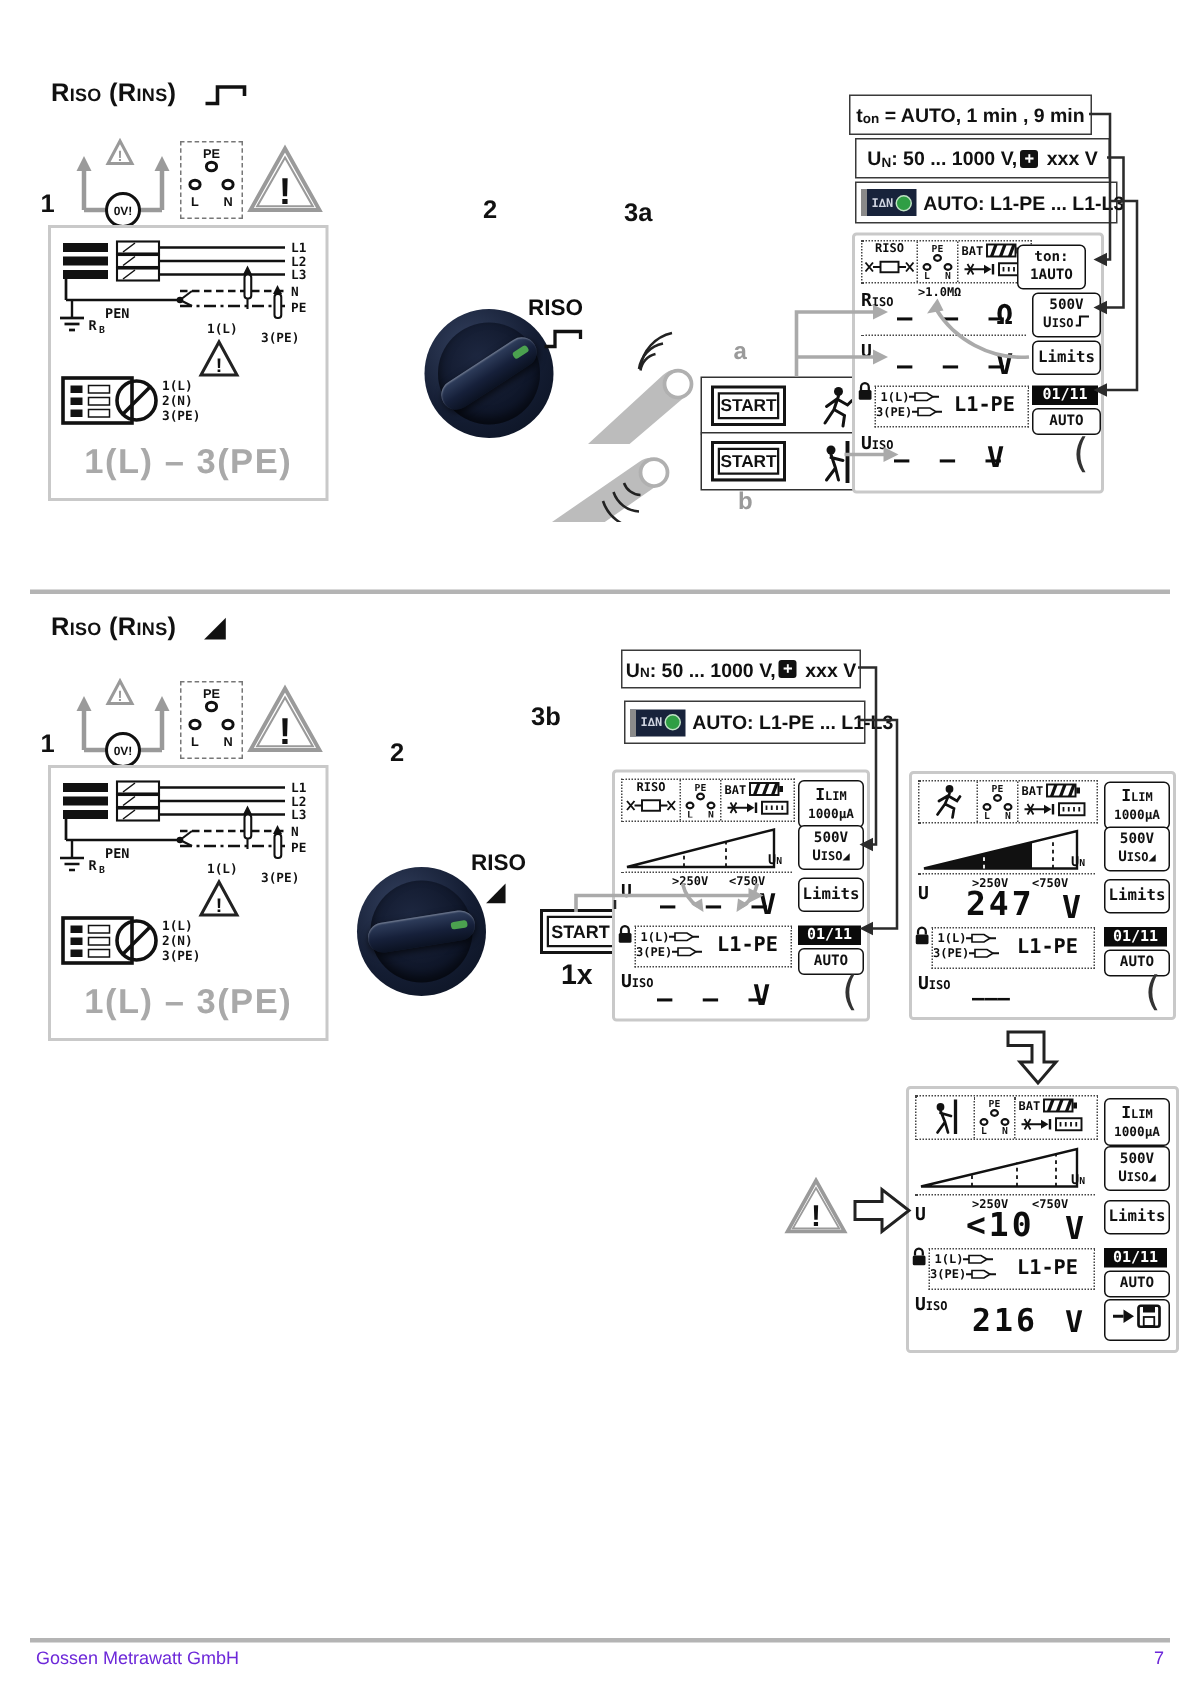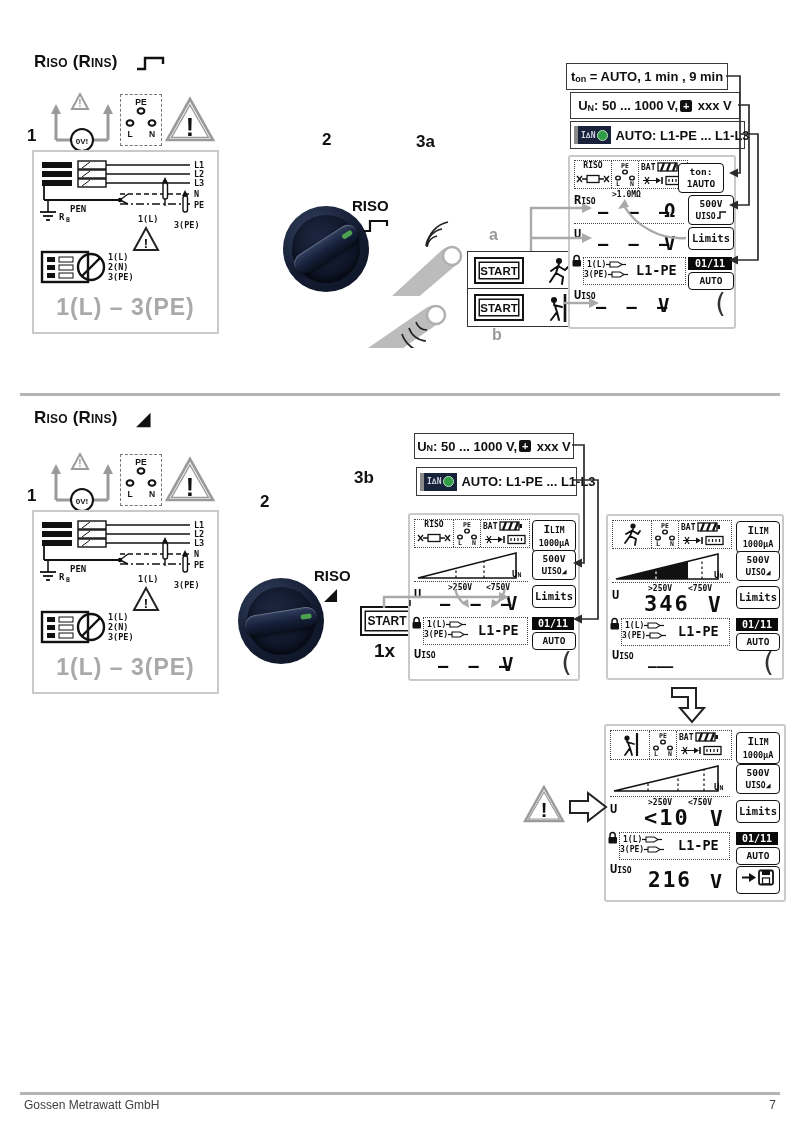--- a/index.html
+++ b/index.html
@@ -29,21 +29,21 @@
   .wirebox{border:2px solid #c9c9c9;background:#fff}
   .wcaption{font-size:23px;font-weight:bold;color:#a9a9a9;letter-spacing:1px;white-space:pre}
   .startbtn{background:#fff;border:2px solid #141414;box-shadow:inset 0 0 0 2.5px #fff,inset 0 0 0 4px #141414;font-weight:bold;font-family:"Liberation Sans",sans-serif;color:#111;text-align:center;display:flex;align-items:center;justify-content:center}
   .sframe{border:1.8px solid #333;background:#fff;display:flex;align-items:center;justify-content:space-between;padding:0 6px}
   .knob{border-radius:50%;background:radial-gradient(circle at 35% 30%,#33405e,#141d33 55%,#0a111f);position:absolute}
   .kface{position:absolute;inset:9px;border-radius:50%;background:radial-gradient(circle at 40% 35%,#1d2740,#0d1426 70%);box-shadow:inset 0 -4px 7px rgba(0,0,0,.6)}
   .khandle{position:absolute;left:50%;top:50%;width:72px;height:20px;margin:-10px 0 0 -36px;border-radius:10px;background:linear-gradient(180deg,#31405f,#16203a 55%,#0b1222);box-shadow:0 2px 5px rgba(0,0,0,.65),inset 0 1px 1px rgba(255,255,255,.28)}
   .ktick{position:absolute;right:5px;top:7px;width:11px;height:4.5px;background:#4ba14f;border-radius:2px}
   .divider{background:#b4b4b4}
   .socketbox{border:1.6px dashed #777;background:#fff}
-  .footer{font-size:12px;color:#404040}
+  .footer{font-size:12px;color:#6d28d9}
   .ramp-glyph{color:#111;font-size:19px;line-height:1}
 </style>
 </head>
 <body>
 
 <div class="page">
 
   <div class="abs ttl" style="left:34px;top:52px"><span>R</span><span class="sm">ISO</span><span> (R</span><span class="sm">INS</span><span>)</span></div>
   <svg class="abs" style="left:136px;top:56px" width="30" height="15">
       <path d="M1,13 H9 V2 H27 V8" fill="none" stroke="#111" stroke-width="2.4"></path>
@@ -506,21 +506,21 @@
       <polygon points="2,28 74,28 74,10.5" fill="#111"></polygon>
       <line x1="42" y1="28" x2="42" y2="18" stroke="#fff" stroke-width="1.2" stroke-dasharray="2.5,2.5"></line>
       <line x1="88" y1="28" x2="88" y2="8" stroke="#111" stroke-width="1.2" stroke-dasharray="2.5,2.5"></line>
     </svg>
     <div class="abs ll" style="left:106px;top:54px;font-size:9px"><span>U</span><span style="font-size:6.5px">N</span></div>
     <div class="skey" style="left:128px;top:35px;width:42px"><span>500V</span><br><span>U</span><span class="lsub">ISO</span><span style="font-size:8px">◢</span></div>
     <div class="dotsep" style="left:4px;top:66px;width:118px"></div>
     <div class="abs lsm" style="left:40px;top:68px">&gt;250V</div>
     <div class="abs lsm" style="left:80px;top:68px">&lt;750V</div>
     <div class="abs ll" style="left:4px;top:72px">U</div>
-    <div class="abs bigval" style="left:36px;top:75px">346</div>
+    <div class="abs bigval" style="left:36px;top:75px">247</div>
     <div class="abs lu" style="left:100px;top:77px;font-size:21px">V</div>
     <div class="skey" style="left:128px;top:70px;width:42px;font-size:10.5px;padding:4px 0">Limits</div>
     <svg class="abs" style="left:1px;top:101px" width="11" height="14">
         <path d="M3,6 V4.2 a2.6,2.8 0 0 1 5.2,0 V6" fill="none" stroke="#111" stroke-width="1.5"></path>
         <rect x="1.5" y="6" width="8.5" height="6.5" rx="1" fill="#111"></rect>
       </svg>
     <div class="dotbox" style="left:13px;top:102px;width:107px;height:26px">
       <div style="position:absolute;left:3px;top:2px;display:flex;align-items:center">
           <span class="lsm">1(L)</span>
           <svg width="20" height="7">

